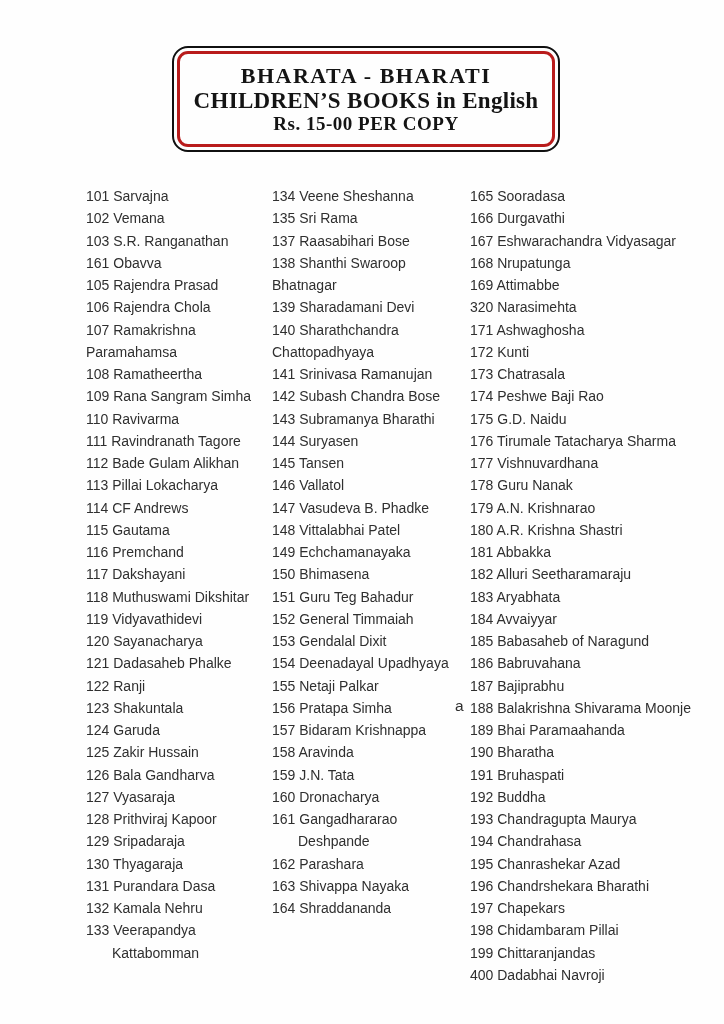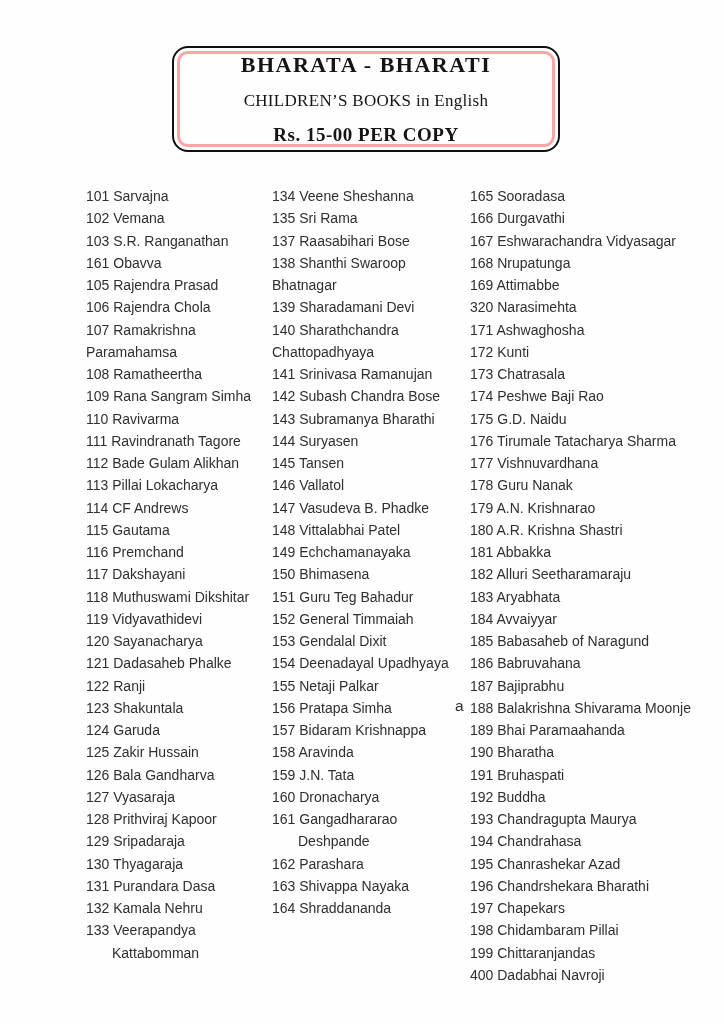--- a/index.html
+++ b/index.html
@@ -22,41 +22,42 @@
     box-sizing: border-box;
     border: 2px solid #101010;
     border-radius: 16px;
     padding: 3px;
     background: #fefefe;
   }
   .header-inner {
     width: 100%;
     height: 100%;
     box-sizing: border-box;
-    border: 3px solid #fca5a5;
+    border: 3px solid #b91c1c;
     border-radius: 11px;
     display: flex;
     flex-direction: column;
     align-items: center;
     justify-content: center;
-    gap: 14px;
+    gap: 3px;
     text-align: center;
     font-family: "Liberation Serif", serif;
     color: #141414;
   }
   .header-title {
     font-size: 22px;
     font-weight: bold;
     letter-spacing: 1.5px;
     line-height: 25px;
   }
   .header-subtitle {
-    font-size: 17px;
+    font-size: 23px;
     line-height: 19px;
     letter-spacing: 0.3px;
+    font-weight: bold;
   }
   .header-price {
     font-size: 19px;
     font-weight: bold;
     line-height: 22px;
     letter-spacing: 0.5px;
   }
 
   
   .col {

